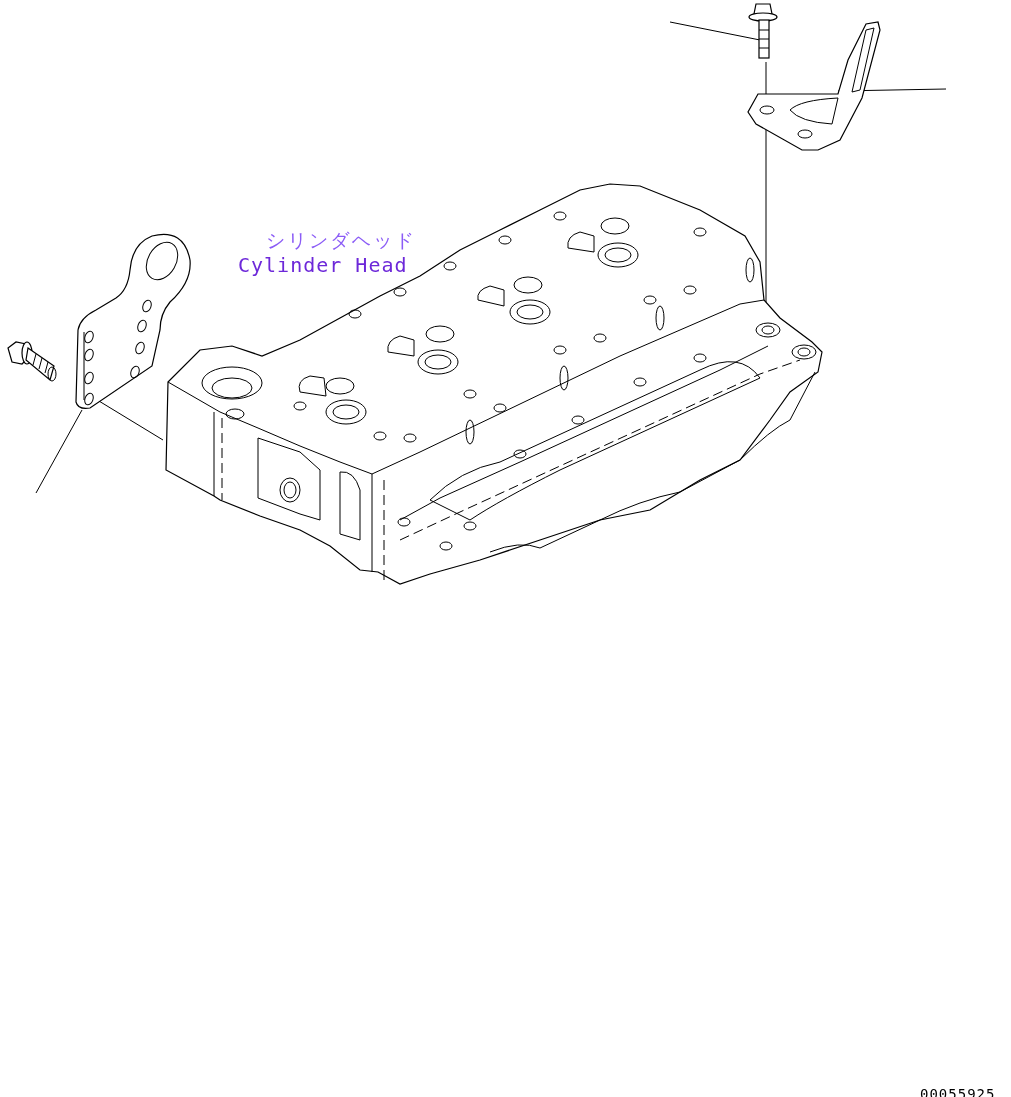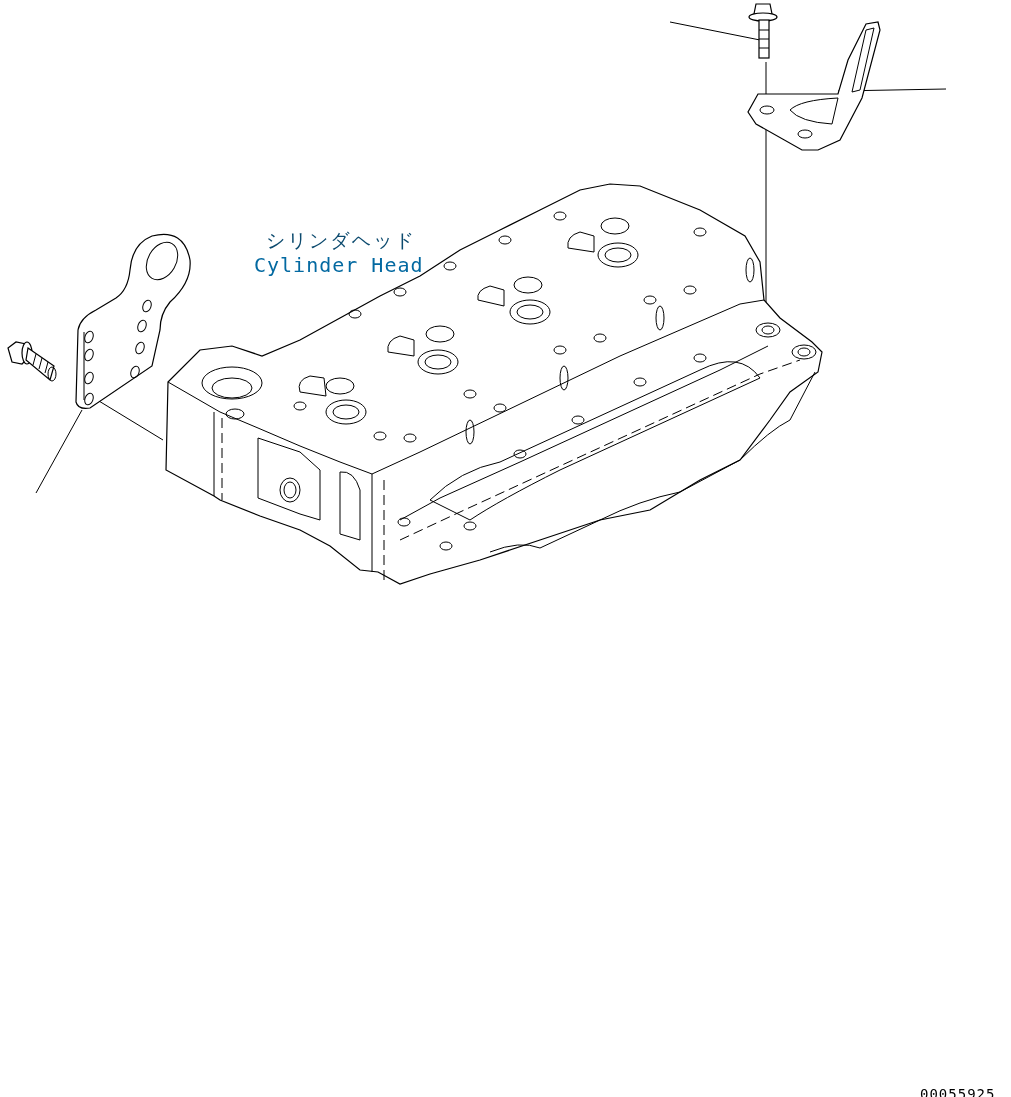--- a/index.html
+++ b/index.html
@@ -1,19 +1,19 @@
 <!DOCTYPE html>
 <html><head>
 <meta charset="utf-8">
 <style>
   html, body { margin: 0; padding: 0; background: #ffffff; }
   body { width: 1011px; height: 1097px; position: relative; overflow: hidden; font-family: "DejaVu Sans Mono", monospace; }
   .canvas { position: absolute; left: 0; top: 0; width: 1011px; height: 1097px; }
-  .label-jp { position: absolute; left: 266px; top: 228px; font-family: "DejaVu Sans", sans-serif; font-size: 19px; letter-spacing: 2px; color: #0c4a6e; white-space: nowrap; }
-  .label-en { position: absolute; left: 254px; top: 253px; font-family: "DejaVu Sans Mono", monospace; font-size: 20px; letter-spacing: 1px; color: #0369a1; white-space: nowrap; }
+  .label-jp { position: absolute; left: 266px; top: 228px; font-family: "DejaVu Sans", sans-serif; font-size: 19px; letter-spacing: 2px; color: #8b5cf6; white-space: nowrap; }
+  .label-en { position: absolute; left: 238px; top: 253px; font-family: "DejaVu Sans Mono", monospace; font-size: 20px; letter-spacing: 1px; color: #6d28d9; white-space: nowrap; }
   .figno { position: absolute; left: 920px; top: 1078px; font-family: "DejaVu Sans Mono", monospace; font-size: 14px; letter-spacing: 1px; color: #000; white-space: nowrap; margin-top: 8px; }
   svg .thin { fill: none; stroke: #000; stroke-width: 1; }
   svg .dash { fill: none; stroke: #000; stroke-width: 1; stroke-dasharray: 10 5; }
   svg .part { fill: #fff; stroke: #000; stroke-width: 1.2; }
 </style>
 </head>
 <body>
 
 <div class="canvas">
 <svg width="1011" height="1097" viewBox="0 0 1011 1097" xmlns="http://www.w3.org/2000/svg">

